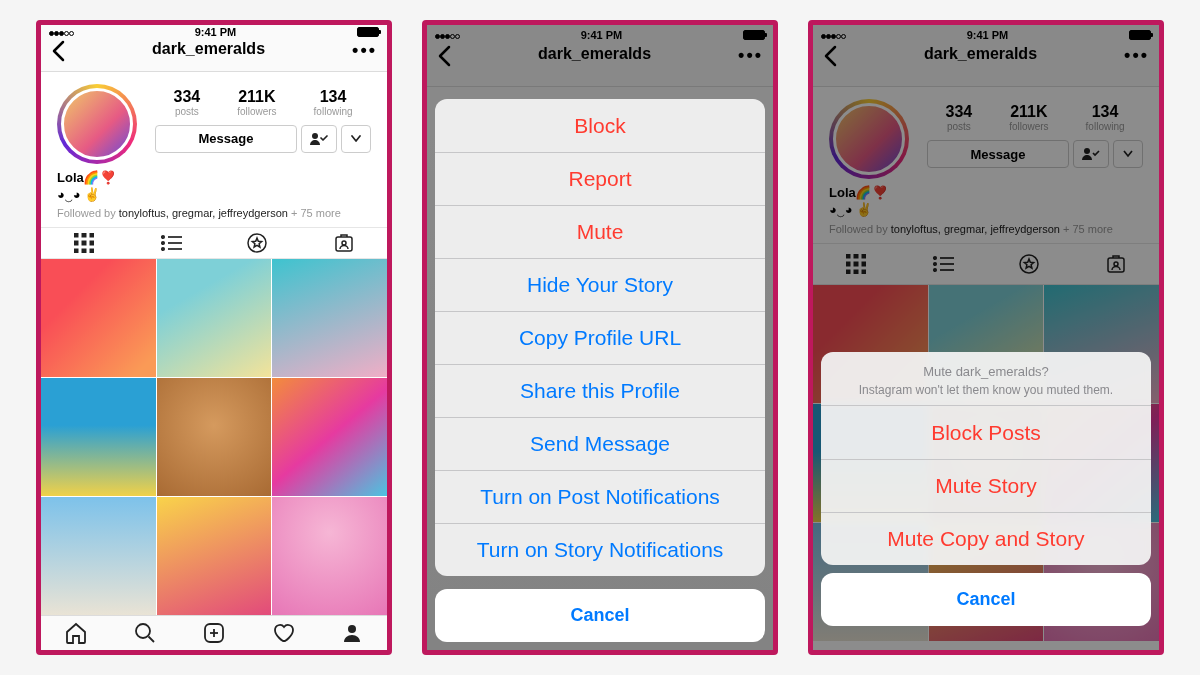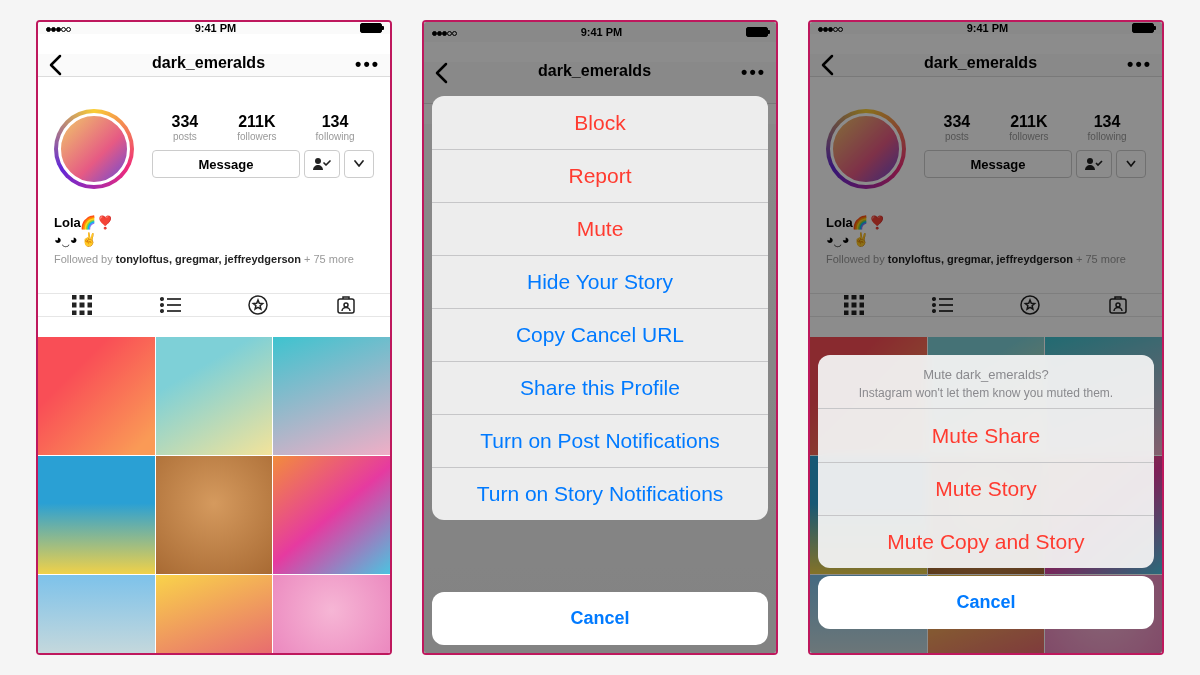--- a/index.html
+++ b/index.html
@@ -17,27 +17,26 @@
   .stage {
     display: flex;
     gap: 30px;
     justify-content: center;
     align-items: center;
   }
   .phone {
     width: 356px;
     height: 635px;
     background: #fff;
-    border: 2px solid #be185d;
+    border: 5px solid #be185d;
     border-radius: 4px;
     position: relative;
     overflow: hidden;
     display: flex;
     flex-direction: column;
-    gap: 20px;
   }
   
   .statusbar {
     height: 20px;
     font-size: 11px;
     font-weight: 600;
     color: #000;
     display: flex;
     align-items: center;
     justify-content: space-between;
@@ -102,21 +101,21 @@
   .small-btn {
     width: 36px; height: 28px; border: 1px solid #ccc; border-radius: 4px;
     background: #fff; display: flex; align-items: center; justify-content: center;
   }
   .carrot-btn { width: 30px; }
   
   .bio { padding: 0 16px 8px; }
   .bio-name { font-size: 13px; font-weight: 600; line-height: 1.3; }
   .bio-emoji { font-size: 13px; line-height: 1.3; }
   .followed-by { font-size: 11px; color: #999; margin-top: 4px; }
-  .followed-by b { color: #222; font-weight: 700; }
+  .followed-by b { color: #222; font-weight: 400; }
   
   .tabstrip {
     height: 42px; border-top: 1px solid #e6e6e6; border-bottom: 1px solid #e6e6e6;
     display: flex;
   }
   .tab { flex: 1; display: flex; align-items: center; justify-content: center; }
   .tab svg { stroke: #222; }
   
   .grid {
     display: grid; grid-template-columns: repeat(3, 1fr);
@@ -359,22 +358,23 @@
   </div>
   <div style="flex:1; background:linear-gradient(#fafafa, #eee);"></div>
 
   <div class="dim"></div>
   <div class="sheet sheet-top8">
     <div class="sheet-group" id="sheet-full-items">
           <div class="sheet-item destructive">Block</div>
           <div class="sheet-item destructive">Report</div>
           <div class="sheet-item destructive">Mute</div>
           <div class="sheet-item">Hide Your Story</div>
-          <div class="sheet-item">Copy Cancel URL</div>
+          <div class="sheet-item">Copy Profile URL</div>
           <div class="sheet-item">Share this Profile</div>
+          <div class="sheet-item">Send Message</div>
           <div class="sheet-item">Turn on Post Notifications</div>
           <div class="sheet-item">Turn on Story Notifications</div>
         </div>
   </div>
   <div class="sheet-aux">
     <div class="sheet-cancel">Cancel</div>
   </div>
 </div>
 
 <div class="phone">
@@ -492,21 +492,21 @@
   </div>
 
   <div class="dim"></div>
   <div class="sheet sheet-mute">
     <div class="sheet-group">
       <div class="sheet-hdr">
         <div class="sheet-hdr-title">Mute dark_emeralds?</div>
         <div class="sheet-hdr-sub">Instagram won't let them know you muted them.</div>
       </div>
       <div id="sheet-mute-items">
-            <div class="sheet-item destructive">Mute Share</div>
+            <div class="sheet-item destructive">Block Posts</div>
             <div class="sheet-item destructive">Mute Story</div>
             <div class="sheet-item destructive">Mute Copy and Story</div>
           </div>
     </div>
     <div class="sheet-cancel">Cancel</div>
   </div>
 </div>
 
 </div>
 

